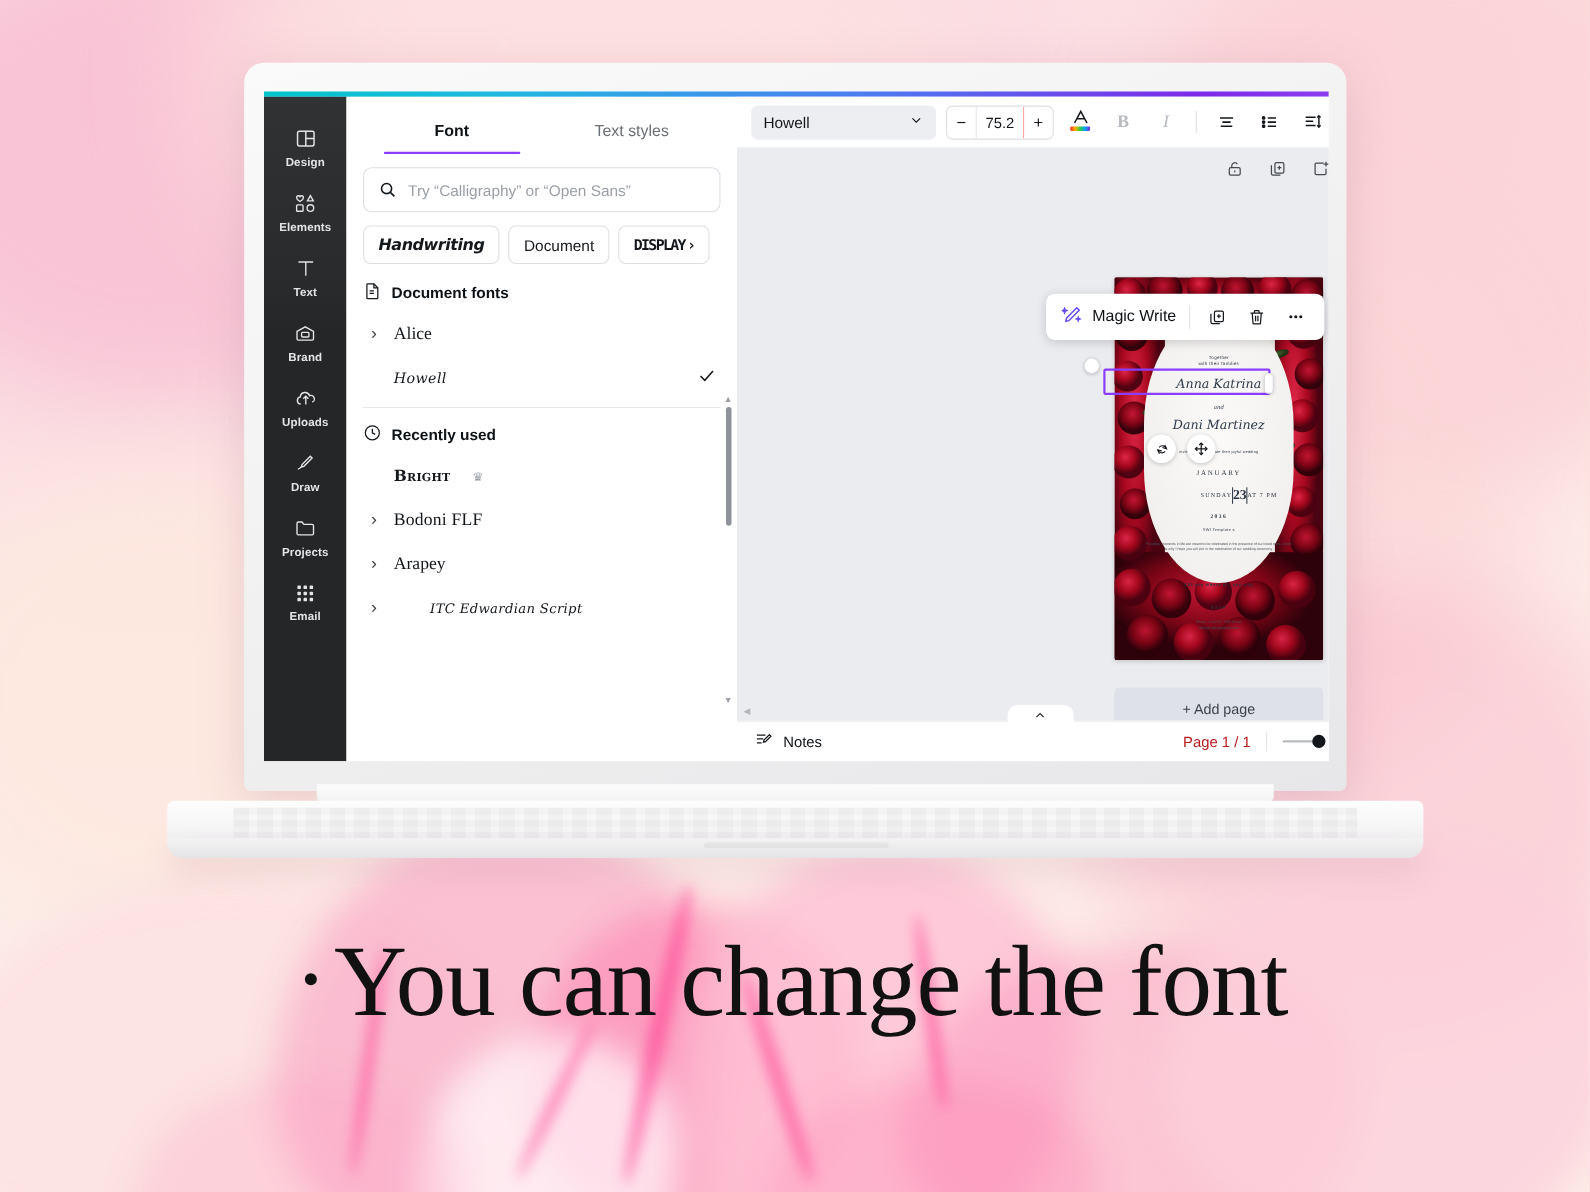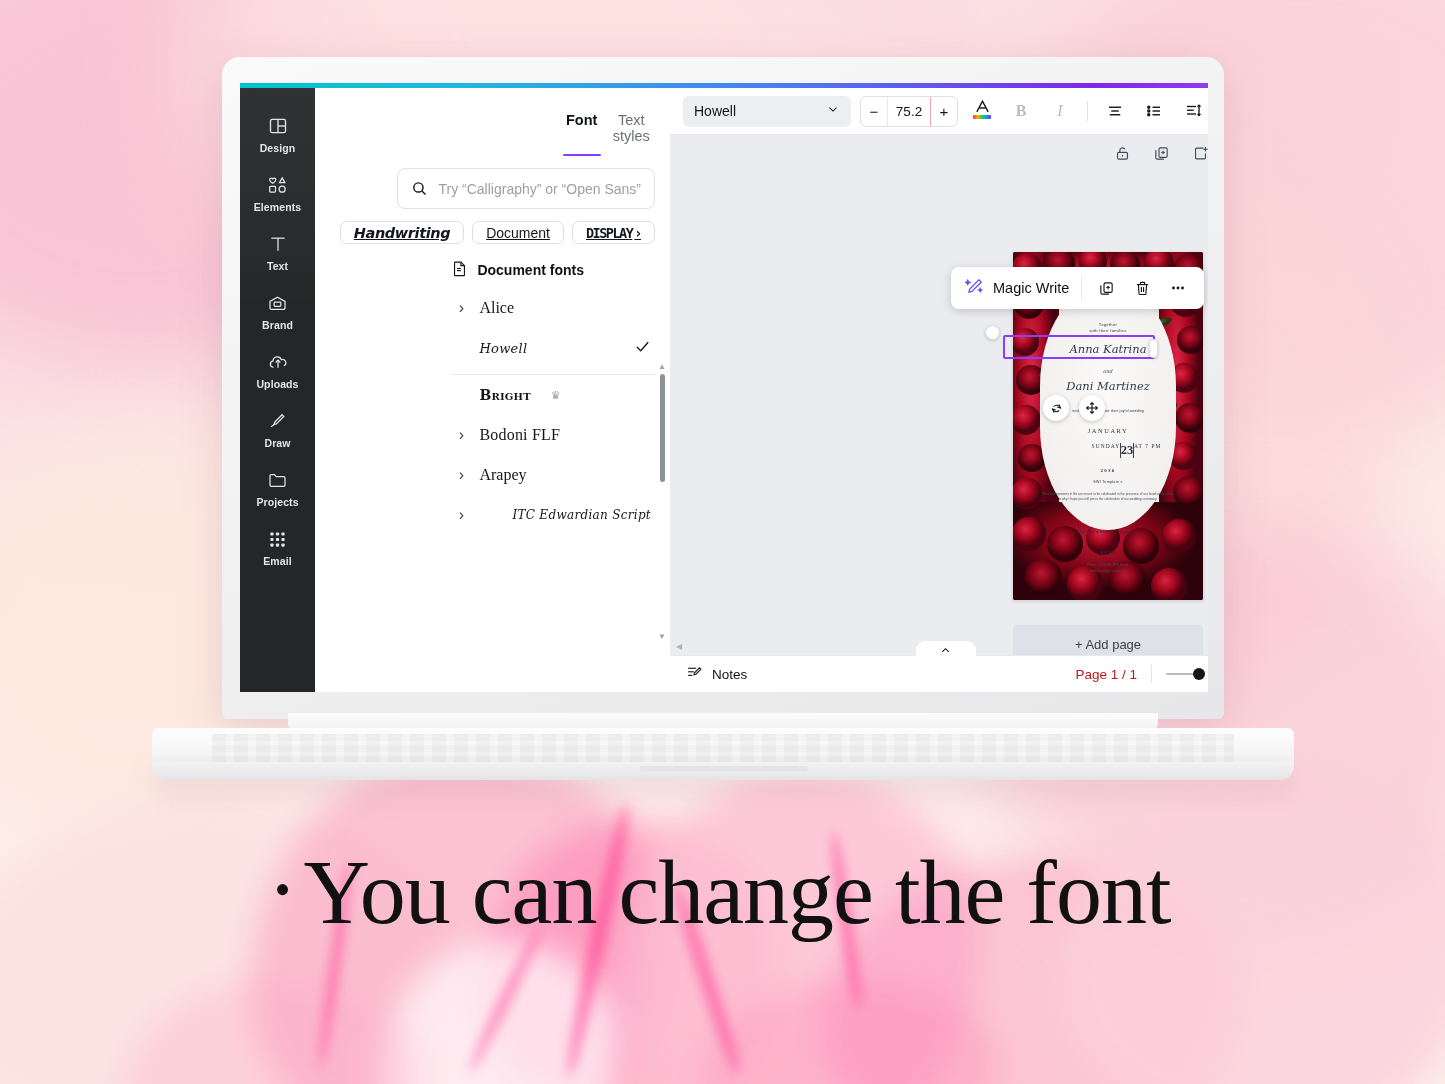--- a/index.html
+++ b/index.html
@@ -110,39 +110,39 @@
     pointer-events:none;
   }
   .rail-item {
     width: 70px; display: flex; flex-direction: column; align-items: center;
     gap: 5px; padding: 11px 0 9px; cursor: pointer; position: relative; z-index:1;
   }
   .rail-item .ic { width: 22px; height: 22px; color: #e4e5e7; display:flex; align-items:center; justify-content:center; }
   .rail-item .lb { font-size: 10.5px; color: #e4e5e7; letter-spacing: .1px; font-weight: 600; }
 
   
-  .panel { width: 355px; flex: 0 0 355px; background: #fff; position: relative; display: flex; flex-direction: column; align-items: flex-end; }
+  .panel { width: 355px; flex: 0 0 355px; background: #fff; position: relative; display: flex; flex-direction: column; }
   .tabs { display: flex; padding: 14px 14px 0; }
   .tab { flex: 1; text-align: center; padding: 10px 0 12px; font-size: 14.5px; color: #6b6f76; position: relative; cursor: pointer; }
   .tab.active { color: #0d1216; font-weight: 600; }
   .tab.active::after {
     content: ""; position: absolute; left: 12%; right: 12%; bottom: 0; height: 2.5px;
     background: #8b3dff; border-radius: 2px;
   }
   .searchwrap { padding: 12px 15px 0; }
   .search {
     display: flex; align-items: center; gap: 10px; height: 41px; border: 1px solid #dcdfe4;
     border-radius: 8px; padding: 0 13px; background: #fff;
   }
   .search svg { flex: 0 0 17px; }
   .search .ph { font-size: 14px; color: #9b9fa7; }
   .chips { display: flex; gap: 8px; padding: 12px 15px 0; overflow: hidden; }
   .chip {
-    border: 1px solid #dcdfe4; border-radius: 7px; height: 23px; padding: 0 13px;
-    display: flex; align-items: center; font-size: 14px; color: #13171b; white-space: nowrap; cursor: pointer; text-decoration: underline;
+    border: 1px solid #dcdfe4; border-radius: 7px; height: 35px; padding: 0 13px;
+    display: flex; align-items: center; font-size: 14px; color: #13171b; white-space: nowrap; cursor: pointer;
   }
   .chip.hand { font-family: "DejaVu Sans", sans-serif; font-weight: 700; font-style: italic; letter-spacing: -.4px; font-size: 14.5px; }
   .chip.display { font-family: "DejaVu Sans Mono", monospace; font-weight: 700; letter-spacing: -1.5px; font-size: 13.5px; }
   .chev-right { margin-left: 2px; color: #13171b; }
 
   .listwrap { flex: 1; position: relative; overflow: hidden; }
   .list { padding: 6px 15px 0; }
   .sect {
     display: flex; align-items: center; gap: 9px; padding: 10px 0 8px;
     font-size: 14px; font-weight: 700; color: #0d1216;
@@ -211,21 +211,21 @@
     background: radial-gradient(ellipse at 50% 45%, #fbfaf9 0%, #f3f1ef 70%, #ebe8e6 100%);
     border-radius: 50% / 42%;
   }
   .ctext { position: absolute; left: 0; right: 0; text-align: center; color: #2b3440; }
   .c-together { top: 20%; font-size: 4.1px; letter-spacing: .3px; line-height: 1.45; font-family: "Liberation Sans", sans-serif; }
   .c-name1 { top: 25.8%; font-size: 11.5px; font-family: "DejaVu Serif", serif; font-style: italic; color: #2d3a4a; }
   .c-and { top: 33.4%; font-size: 5px; font-family: "DejaVu Serif", serif; font-style: italic; color: #2d3a4a; }
   .c-name2 { top: 36.4%; font-size: 11.5px; font-family: "DejaVu Serif", serif; font-style: italic; color: #2d3a4a; text-align: center; }
   .c-invite { top: 45%; font-size: 3.4px; letter-spacing: .2px; }
   .c-month { top: 50.4%; font-size: 6.4px; letter-spacing: 1.6px; font-family: "Liberation Serif", serif; }
-  .c-dateline { top: 55%; display: flex; align-items: flex-start; justify-content: center; gap: 0; padding-left: 37px; }
+  .c-dateline { top: 55%; display: flex; align-items: center; justify-content: center; gap: 0; padding-left: 37px; }
   .c-dateline .sub { font-size: 5.4px; letter-spacing: 1.1px; font-family: "Liberation Serif", serif; }
   .c-dateline .big { font-size: 12.5px; font-weight: 700; font-family: "Liberation Serif", serif; }
   .c-dateline .bar { width: .7px; height: 15px; background: #39414c; }
   .c-year { top: 62%; font-size: 5px; letter-spacing: 1.3px; font-weight: 700; font-family: "Liberation Serif", serif; }
   .c-tpl { top: 65.4%; font-size: 3.6px; letter-spacing: .3px; }
   .c-body { top: 69%; font-size: 3.2px; line-height: 1.65; padding: 0 15%; color: #47505c; }
   .c-venue { top: 79.5%; font-size: 3.9px; letter-spacing: .5px; font-weight: 700; }
   .c-rsvp { top: 86%; font-size: 3.6px; letter-spacing: 1.2px; font-weight: 700; }
   .c-contact { top: 89.5%; font-size: 3.2px; line-height: 1.6; color: #47505c; }
 
@@ -488,20 +488,29 @@
               <span class="nm script">Howell</span>
               <span class="check">
                 <svg width="17" height="17" viewBox="0 0 24 24" fill="none" stroke="#13171b" stroke-width="1.9">
                     <polyline points="4,12.5 9.5,18 20,6"></polyline>
                   </svg>
               </span>
             </div>
 
             <div class="divider"></div>
 
+            <div class="sect" style="padding-top:14px;">
+              <span>
+                <svg width="17" height="17" viewBox="0 0 24 24" fill="none" stroke="#13171b" stroke-width="1.6">
+                  <circle cx="12" cy="12" r="9"></circle>
+                    <polyline points="12,6.8 12,12 15.6,14"></polyline>
+                </svg>
+              </span>
+              <span>Recently used</span>
+            </div>
 
             <div class="fitem">
               <span class="caret"></span>
               <span class="nm caps">Bright</span>
               <span class="crown">♛</span>
             </div>
 
             <div class="fitem">
               <span class="caret">›</span>
               <span class="nm didone">Bodoni FLF</span>

